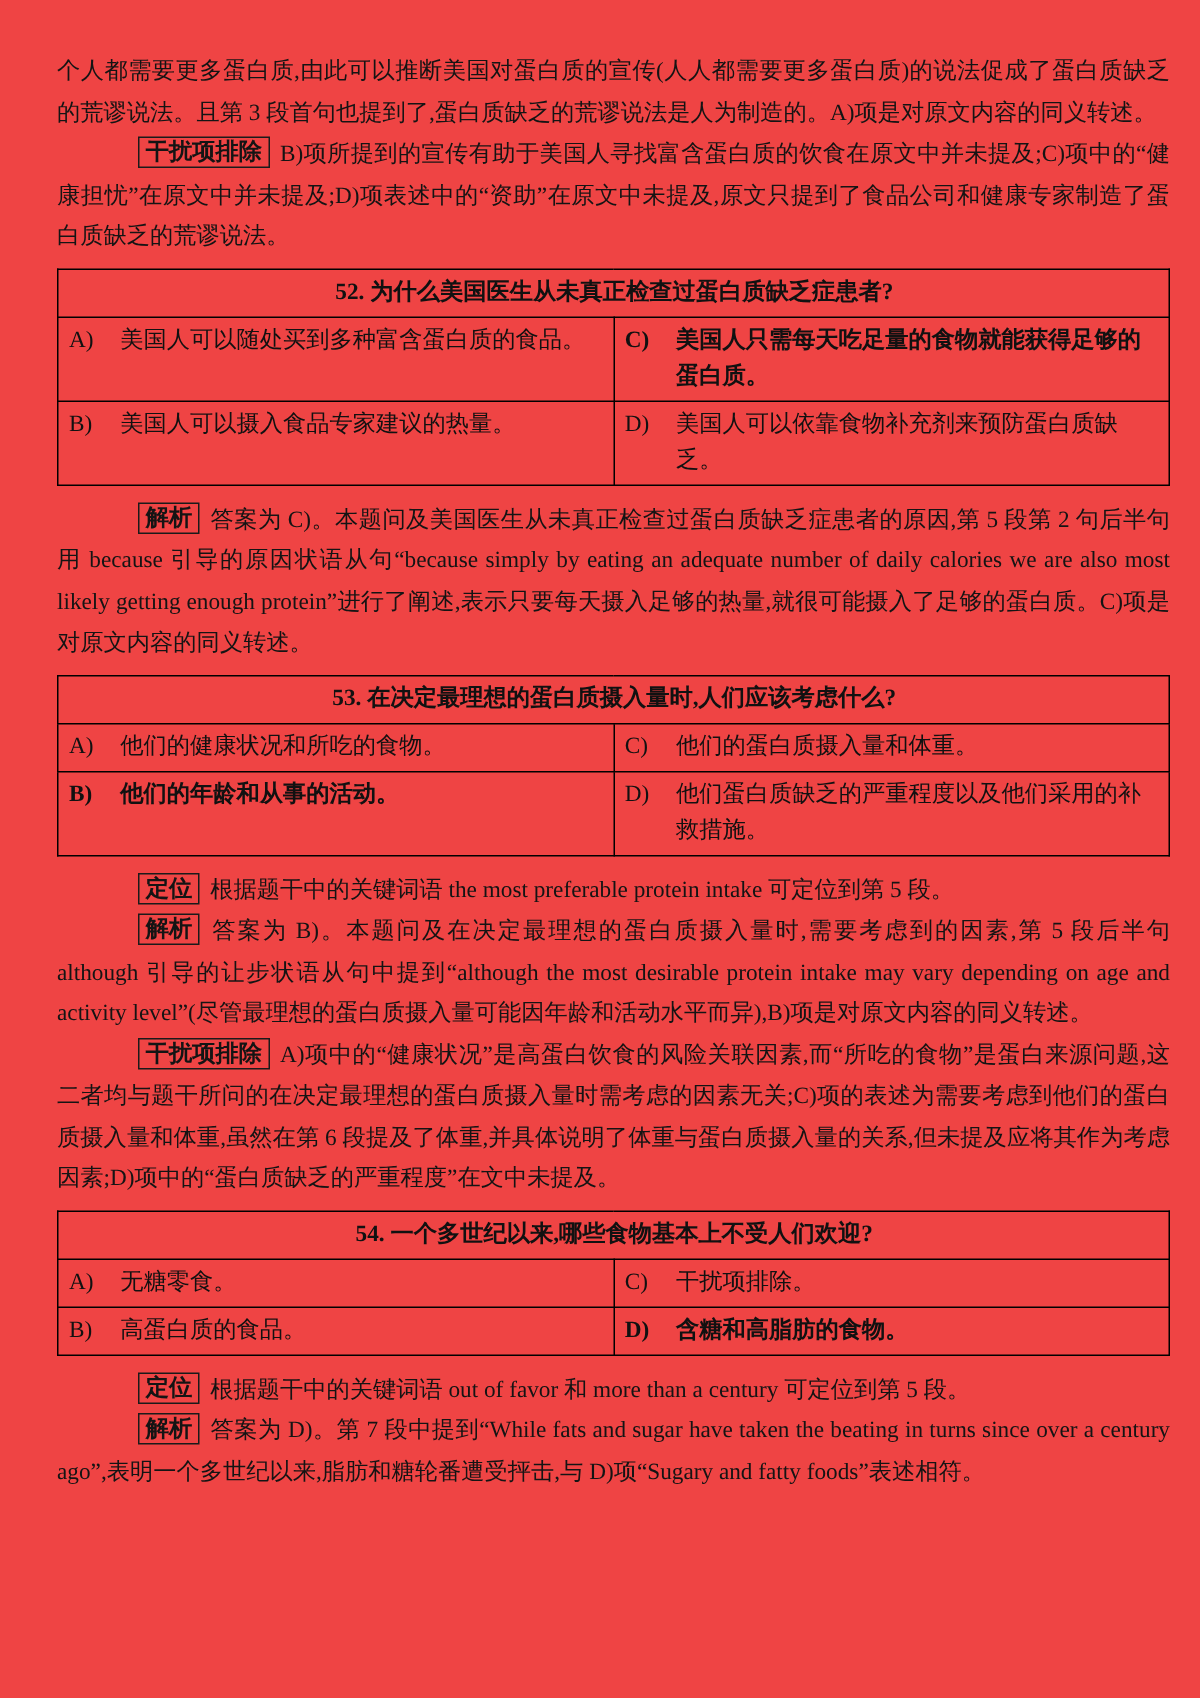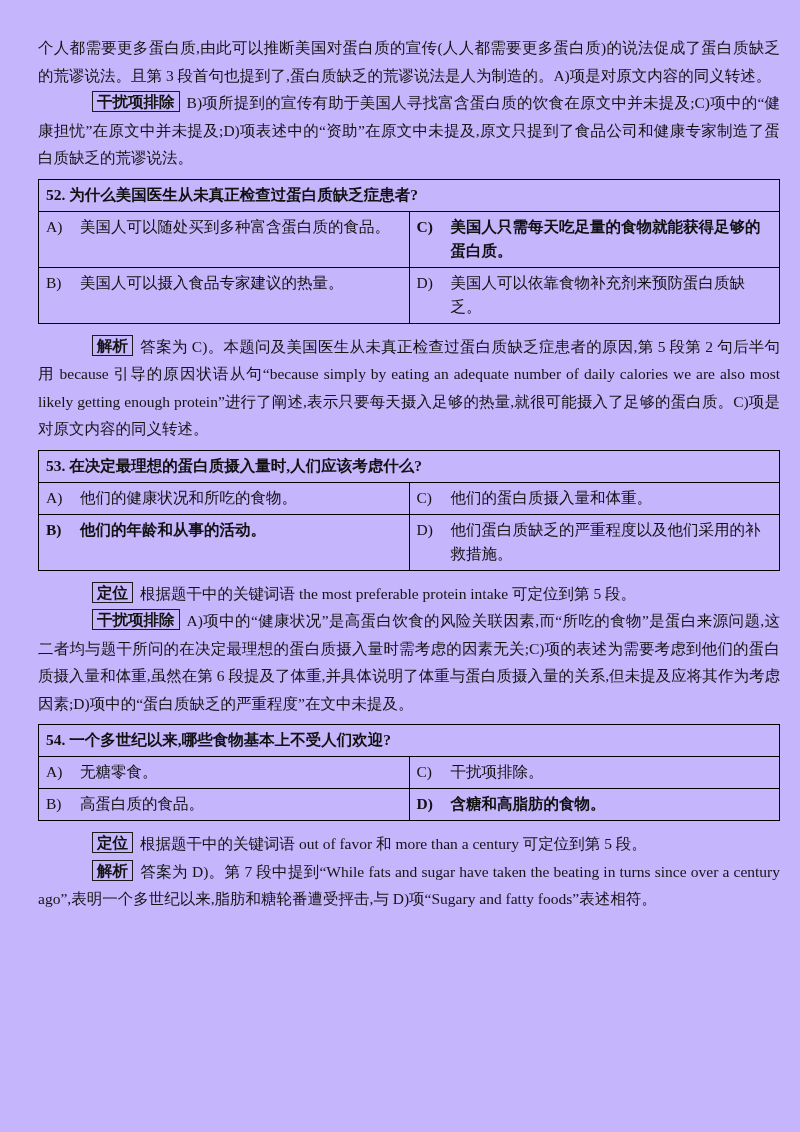--- a/index.html
+++ b/index.html
@@ -7,21 +7,21 @@
   body {
     width: 800px; height: 1132px;
     font-family: "Liberation Serif", "DejaVu Serif", serif;
     color: #111111;
     overflow: hidden;
   }
   .page {
     width: 800px; height: 1132px;
     padding: 34px 20px 18px 38px;
     display: flex; flex-direction: column;
-    background: #c4b5fd;
+    background: #ef4444;
   }
   .para {
     font-size: 15.5px;
     line-height: 27.5px;
     text-align: justify;
     color: #141414;
   }
   .para.indent { text-indent: 2.2em; }
   .label-box {
     display: inline-block;
@@ -41,21 +41,21 @@
     margin: 7px 0 9px 0;
     table-layout: fixed;
   }
   table.qtable td {
     border: 1.6px solid #000000;
     font-size: 15.5px;
     line-height: 24px;
     padding: 3px 6px 4px 7px;
     vertical-align: top;
   }
-  td.qtitle { font-weight: bold; padding-left: 9px; }
+  td.qtitle { font-weight: bold; padding-left: 9px; text-align: center; }
   .opt { display: flex; }
   .okey { flex: 0 0 2.2em; white-space: nowrap; }
   .otext { flex: 1 1 auto; }
   .ans { font-weight: bold; }
 </style>
 </head>
 <body>
 
 <div class="page">
 
@@ -134,20 +134,21 @@
               <span class="okey">D)</span>
               <span class="otext">他们蛋白质缺乏的严重程度以及他们采用的补救措施。</span>
             </div>
       </td>
     </tr>
   </tbody>
     </table>
 
   <p class="para indent"><span class="label-box">定位</span><span>根据题干中的关键词语 the most preferable protein intake 可定位到第 5 段。</span></p>
 
+  <p class="para indent"><span class="label-box">解析</span><span>答案为 B)。本题问及在决定最理想的蛋白质摄入量时,需要考虑到的因素,第 5 段后半句 although 引导的让步状语从句中提到“although the most desirable protein intake may vary depending on age and activity level”(尽管最理想的蛋白质摄入量可能因年龄和活动水平而异),B)项是对原文内容的同义转述。</span></p>
 
   <p class="para indent"><span class="label-box">干扰项排除</span><span>A)项中的“健康状况”是高蛋白饮食的风险关联因素,而“所吃的食物”是蛋白来源问题,这二者均与题干所问的在决定最理想的蛋白质摄入量时需考虑的因素无关;C)项的表述为需要考虑到他们的蛋白质摄入量和体重,虽然在第 6 段提及了体重,并具体说明了体重与蛋白质摄入量的关系,但未提及应将其作为考虑因素;D)项中的“蛋白质缺乏的严重程度”在文中未提及。</span></p>
 
   <table class="qtable">
     <tbody>
         <tr>
       <td colspan="2" class="qtitle">54. 一个多世纪以来,哪些食物基本上不受人们欢迎?</td>
     </tr>
     <tr>
       <td>

